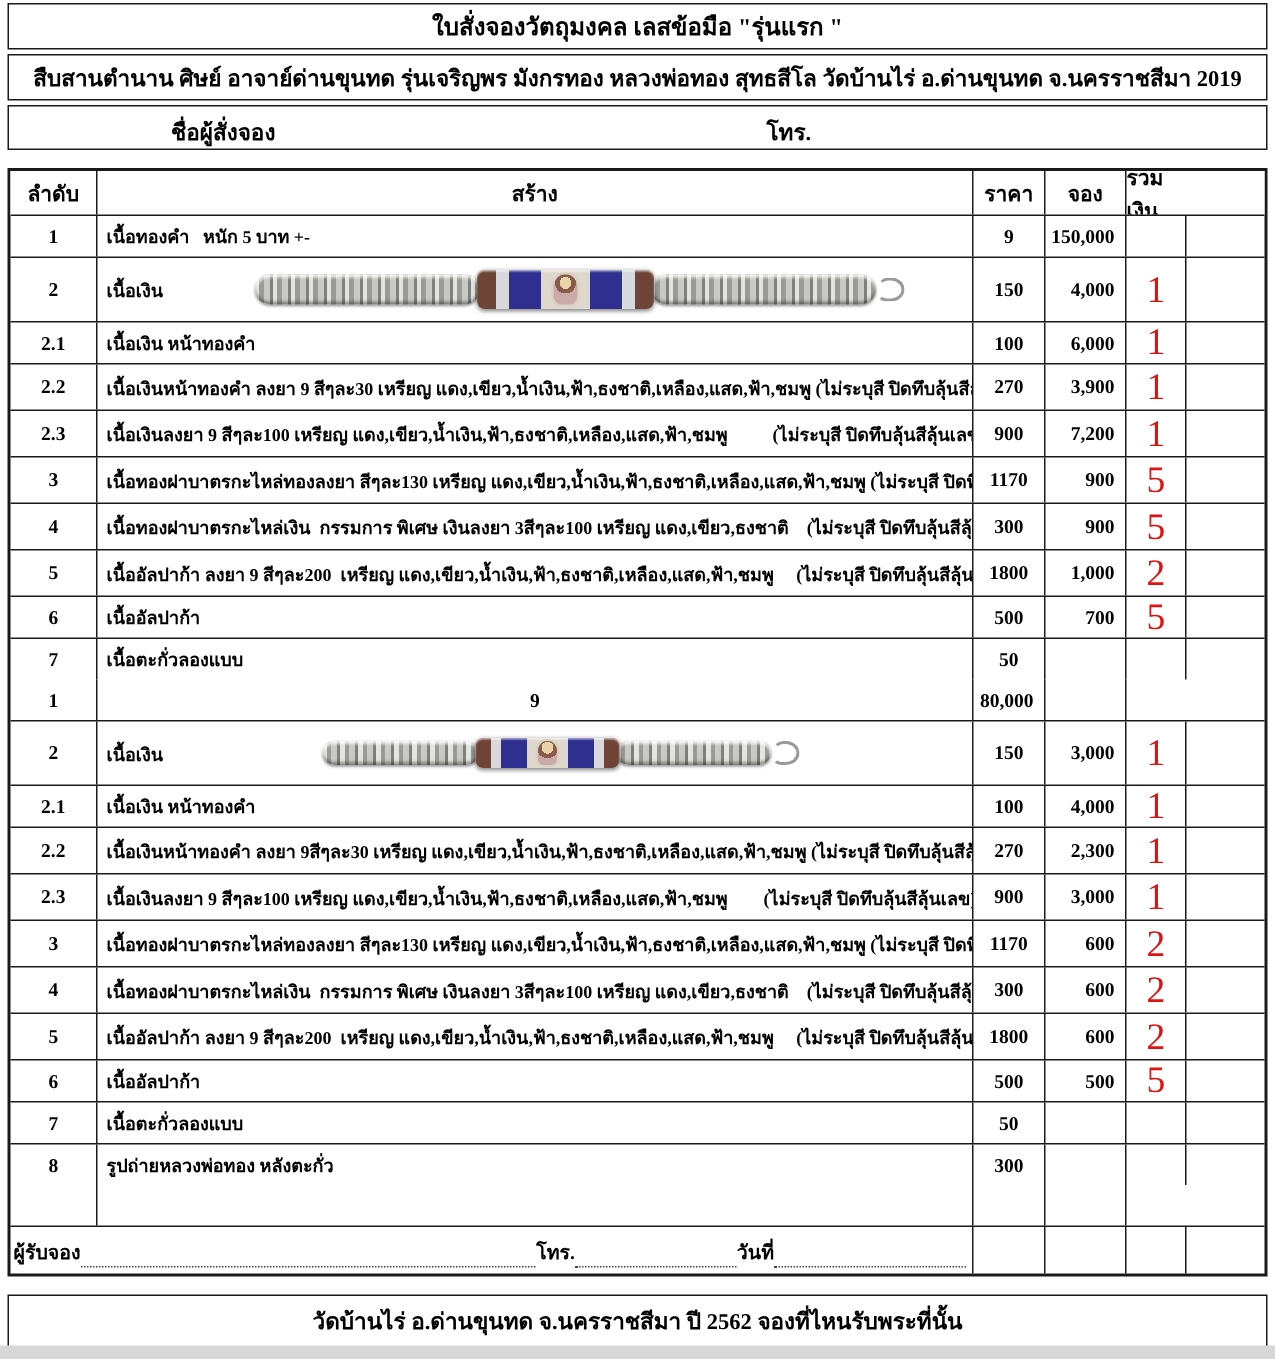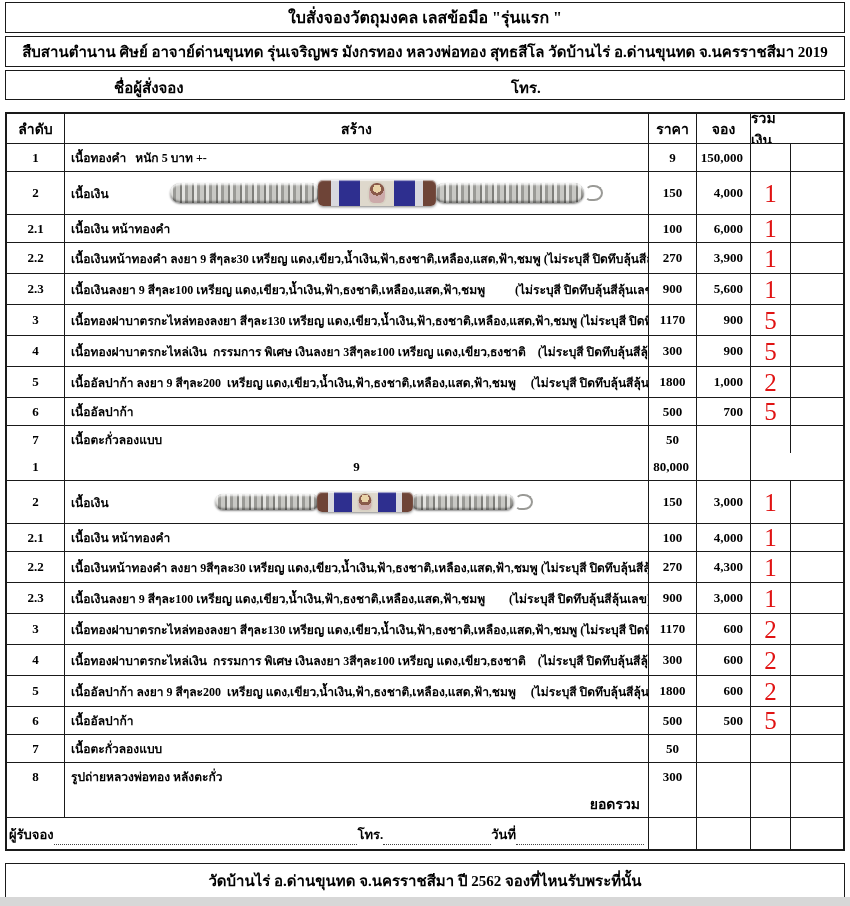--- a/index.html
+++ b/index.html
@@ -125,21 +125,21 @@
           <div class="cell c-price">3,900</div>
           <div class="cell c-res">
             <span class="ink">1</span>
           </div>
           <div class="cell c-total"></div>
         </div>
         <div class="row" style="height: 30px;">
           <div class="cell c-no">2.3</div>
           <div class="cell c-desc">เนื้อเงินลงยา 9 สีๆละ100 เหรียญ แดง,เขียว,น้ำเงิน,ฟ้า,ธงชาติ,เหลือง,แสด,ฟ้า,ชมพู          (ไม่ระบุสี ปิดทึบลุ้นสีลุ้นเลข)</div>
           <div class="cell c-build">900</div>
-          <div class="cell c-price">5,600</div>
+          <div class="cell c-price">7,200</div>
           <div class="cell c-res">
             <span class="ink">1</span>
           </div>
           <div class="cell c-total"></div>
         </div>
         <div class="row" style="height: 30px;">
           <div class="cell c-no">3</div>
           <div class="cell c-desc">เนื้อทองฝาบาตรกะไหล่ทองลงยา สีๆละ130 เหรียญ แดง,เขียว,น้ำเงิน,ฟ้า,ธงชาติ,เหลือง,แสด,ฟ้า,ชมพู (ไม่ระบุสี ปิดทึบลุ้นสีลุ้นเลข)</div>
           <div class="cell c-build">1170</div>
           <div class="cell c-price">900</div>
@@ -214,21 +214,21 @@
           <div class="cell c-price">4,000</div>
           <div class="cell c-res">
             <span class="ink">1</span>
           </div>
           <div class="cell c-total"></div>
         </div>
         <div class="row" style="height: 30px;">
           <div class="cell c-no">2.2</div>
           <div class="cell c-desc">เนื้อเงินหน้าทองคำ ลงยา 9สีๆละ30 เหรียญ แดง,เขียว,น้ำเงิน,ฟ้า,ธงชาติ,เหลือง,แสด,ฟ้า,ชมพู (ไม่ระบุสี ปิดทึบลุ้นสีลุ้นเลข)</div>
           <div class="cell c-build">270</div>
-          <div class="cell c-price">4,300</div>
+          <div class="cell c-price">2,300</div>
           <div class="cell c-res">
             <span class="ink">1</span>
           </div>
           <div class="cell c-total"></div>
         </div>
         <div class="row" style="height: 30px;">
           <div class="cell c-no">2.3</div>
           <div class="cell c-desc">เนื้อเงินลงยา 9 สีๆละ100 เหรียญ แดง,เขียว,น้ำเงิน,ฟ้า,ธงชาติ,เหลือง,แสด,ฟ้า,ชมพู        (ไม่ระบุสี ปิดทึบลุ้นสีลุ้นเลข)</div>
           <div class="cell c-build">900</div>
           <div class="cell c-price">3,000</div>
@@ -290,21 +290,20 @@
           <div class="cell c-desc">รูปถ่ายหลวงพ่อทอง หลังตะกั่ว</div>
           <div class="cell c-build">300</div>
           <div class="cell c-price"></div>
           <div class="cell c-res"></div>
           <div class="cell c-total"></div>
         </div>
       </div>
 
     <div class="row" style="height:27px">
       <div class="cell c-no"></div>
-      <div class="cell total-desc">ยอดรวม</div>
       <div class="cell"></div>
       <div class="cell"></div>
       <div class="cell"></div>
       <div class="cell"></div>
     </div>
 
     <div class="row recv-row" style="height:31px;border-bottom:none;">
       <div class="recv-main">
         <span>ผู้รับจอง</span>
         <span class="dots d1"></span>

